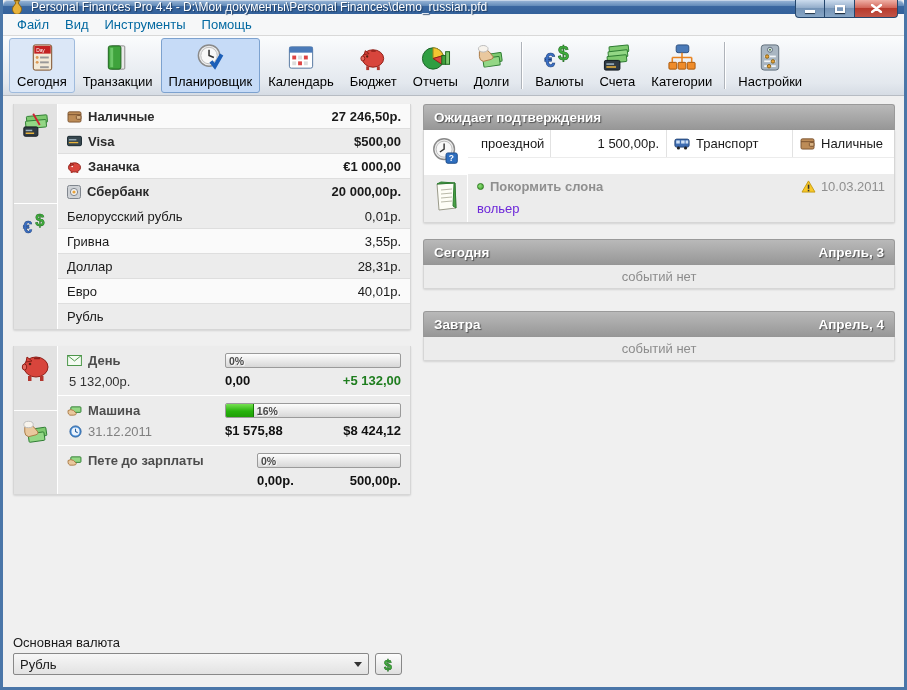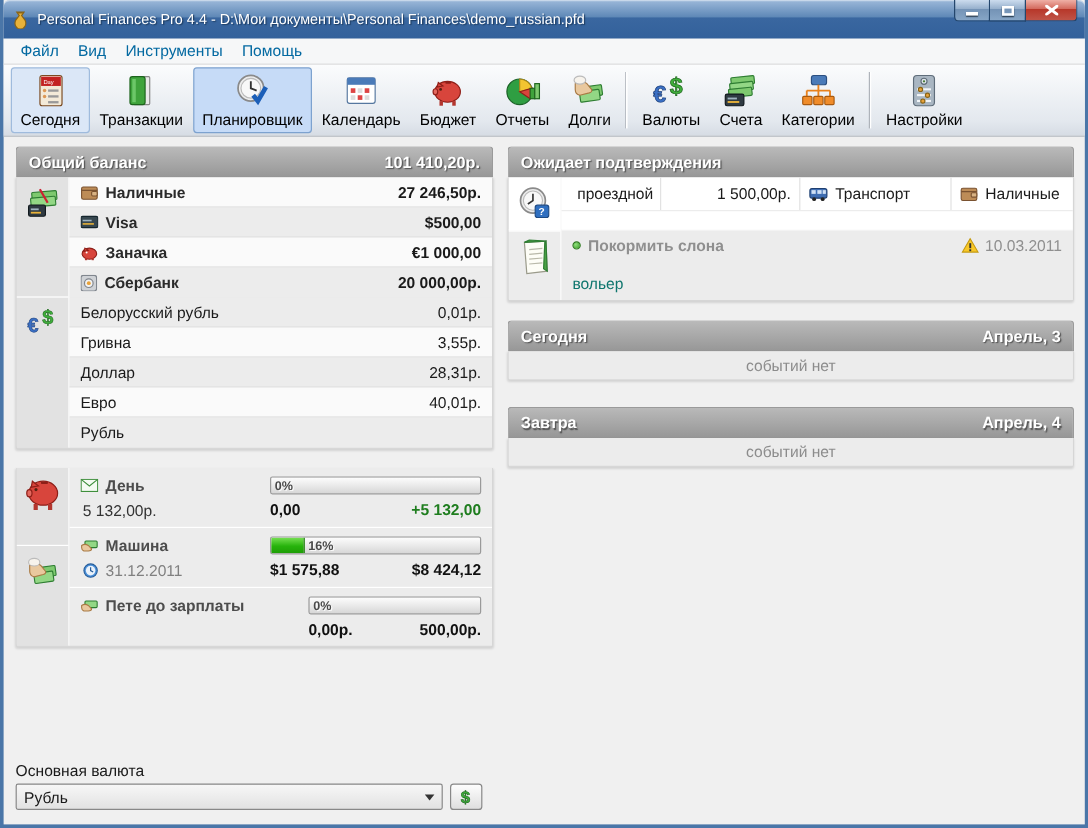--- a/index.html
+++ b/index.html
@@ -1,19 +1,19 @@
 <!DOCTYPE html>
 <html><head>
 <meta charset="utf-8">
 <style>
   * { margin:0; padding:0; box-sizing:border-box; }
   html,body { width:907px; height:690px; overflow:hidden; font-family:"Liberation Sans",sans-serif; font-size:13px; color:#1a1a1a; background:#555; }
   .window { width:907px; height:690px; border:3px solid #4a76a8; border-top:none; outline:1px solid #1c3a5e; background:#f0f0f0; position:relative; display:flex; flex-direction:column; }
   
-  .titlebar { height:32px; background:linear-gradient(#9db9da, #5d87b6 45%, #3a67a0 46%, #33619b); display:flex; align-items:center; padding:0 6px; position:relative; border-radius:5px 5px 0 0; box-shadow:inset 0 1px 0 rgba(255,255,255,.45); flex:0 0 auto; }
+  .titlebar { height:14px; background:linear-gradient(#9db9da, #5d87b6 45%, #3a67a0 46%, #33619b); display:flex; align-items:flex-end; padding:0 6px; position:relative; border-radius:5px 5px 0 0; box-shadow:inset 0 1px 0 rgba(255,255,255,.45); flex:0 0 auto; }
   .title-text { color:#fff; font-size:12px; margin-left:6px; text-shadow:1px 1px 1px #1c3a5e; white-space:nowrap; }
   .winbtns { position:absolute; right:6px; top:0; display:flex; }
   .wbtn { height:18px; border:1px solid #24466c; border-top:none; background:linear-gradient(#ccdcee,#94aecb 45%,#7493b6 46%,#87a6c6); display:flex; align-items:center; justify-content:center; cursor:default; }
   .wbtn-min { width:30px; border-radius:0 0 0 4px; }
   .wbtn-max { width:30px; border-left:none; }
   .wbtn-close { width:43px; border-left:none; border-radius:0 0 4px 0; background:linear-gradient(#efb0a6,#d2675a 45%,#b7382a 46%,#c05448); }
   .glyph-min { width:10px; height:3px; background:#fff; box-shadow:0 1px 1px #234; margin-top:6px; }
   .glyph-max { width:10px; height:8px; border:2px solid #fff; box-shadow:0 1px 1px #234; }
   
   .menubar { height:22px; background:#f6f7f8; border-bottom:1px solid #d9d9d9; display:flex; align-items:center; padding:0 6px; flex:0 0 auto; }
@@ -66,21 +66,21 @@
   .pc + .pc { border-left:1px solid #e2e2e2; }
   .pc-name { flex:1; min-width:0; }
   .pc-amt { width:116px; justify-content:flex-end; }
   .pc-cat { width:126px; }
   .pc-acc { width:102px; overflow:hidden; }
   .ptx-empty { height:16px; background:#fff; border-top:1px solid #ececec; }
   .ptask { background:#ececec; border-top:1px solid #fff; padding:5px 9px 6px; }
   .ptask-l1 { display:flex; justify-content:space-between; align-items:center; }
   .ptask-name { display:flex; align-items:center; gap:6px; font-weight:bold; color:#8f8f8f; }
   .ptask-date { display:flex; align-items:center; gap:5px; color:#8f8f8f; }
-  .ptask-note { color:#0f766e; margin-top:17px; }
+  .ptask-note { color:#6d28d9; margin-top:7px; }
   .empty-row { height:23px; display:flex; align-items:center; justify-content:center; color:#8c8c8c; background:#ececec; }
   
   .footer { margin-top:auto; padding:4px 0 12px 0; }
   .footer-label { margin-bottom:3px; }
   .footer-line { display:flex; align-items:center; gap:6px; }
   .combo { width:356px; height:22px; border:1px solid #888; border-radius:2px; background:linear-gradient(#f7f7f7,#e2e2e2); display:flex; align-items:center; padding:0 6px; cursor:default; }
   .combo-text { flex:1; }
   .combo-arrow { width:0; height:0; border-left:4px solid transparent; border-right:4px solid transparent; border-top:5px solid #333; }
   .sq-btn { width:27px; height:22px; border:1px solid #888; border-radius:3px; background:linear-gradient(#fdfdfd,#dfdfdf); display:flex; align-items:center; justify-content:center; cursor:default; }
   .dot { width:7px; height:7px; border-radius:50%; background:radial-gradient(circle at 35% 35%, #8ee07a, #3d9e2a); border:1px solid #2d7a1e; display:inline-block; }
@@ -240,24 +240,20 @@
         </svg>
       <span class="tlabel">Настройки</span>
     </div>
   </div>
 
   <div class="content">
 
     <div class="col-left">
 
       <div class="panel">
-        <div class="panel-header">
-          <span>Общий баланс</span>
-          <span>101 410,20р.</span>
-        </div>
         <div class="panel-body">
           <div class="grp-table">
             <div class="icon-col">
               <div class="icon-cell" style="height:100px;">
                 <svg width="30" height="30" viewBox="0 0 32 32">
                     <rect x="6" y="6" width="22" height="8" rx="1" fill="#7ec96f" stroke="#2e7d32" transform="rotate(-5 17 10)"></rect>
                     <rect x="5" y="11" width="22" height="8" rx="1" fill="#93d785" stroke="#2e7d32" transform="rotate(-5 16 15)"></rect>
                     <path d="M13 4 L20 16" stroke="#c23" stroke-width="2"></path>
                     <rect x="3" y="18" width="15" height="10" rx="1.5" fill="#2f3a42" stroke="#11181d"></rect>
                     <rect x="5" y="21" width="7" height="1.6" fill="#9fb3bf"></rect>

